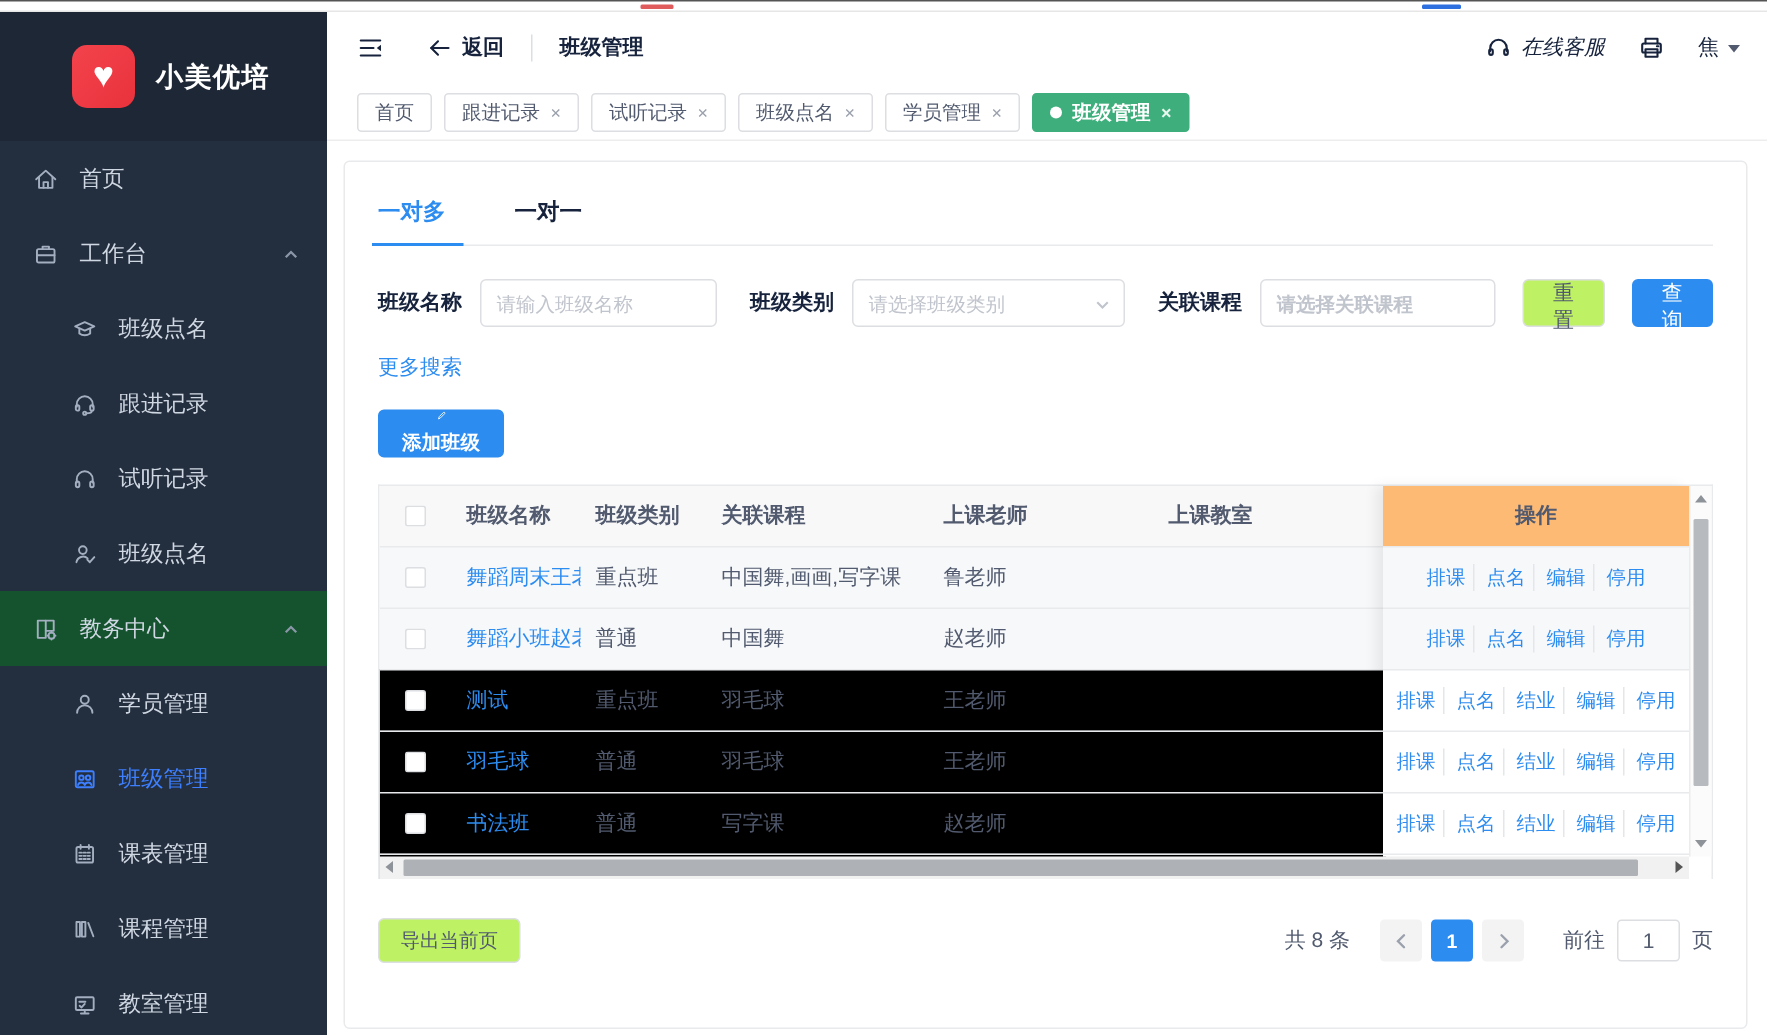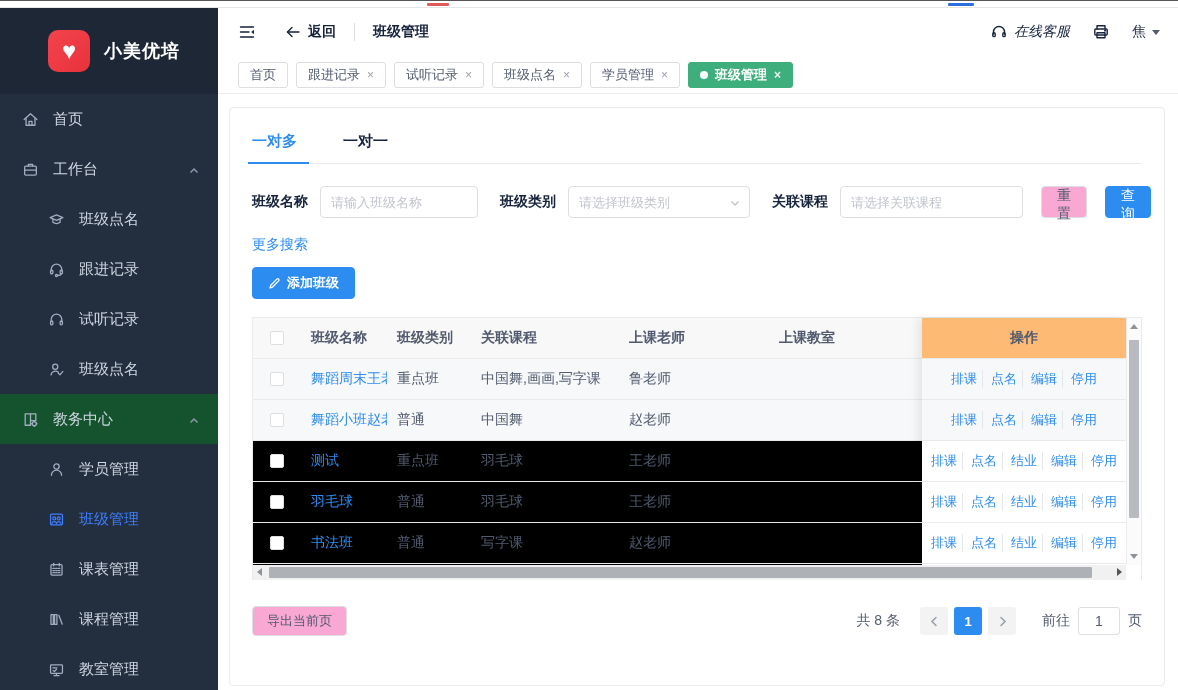--- a/index.html
+++ b/index.html
@@ -64,30 +64,30 @@
 
   .filters { display:flex; align-items:center; margin-top:22px; font-size:14px; }
   .f-label { font-weight:bold; color:#17233d; margin-right:12px; white-space:nowrap; }
   .f-input { height:32px; border:1px solid #dcdee2; border-radius:4px; padding:0 10px; font-size:13px; color:#515a6e;
     font-family:inherit; outline:none; }
   .f-input::placeholder { color:#c0c4cc; }
   .sel-wrap { position:relative; margin-right:22px; }
   .sel-wrap .f-input { width:182px; padding-right:26px; }
   .sel-chev { position:absolute; right:9px; top:10px; width:12px; height:12px; color:#c0c4cc; pointer-events:none; }
   .sel-chev svg { width:12px; height:12px; stroke:currentColor; fill:none; stroke-width:1.4; }
-  .w1 { width:158px; margin-right:22px; } .w3 { width:183px; }
-  .btn { height:32px; border-radius:4px; border:1px solid #dcdee2; background:#f9a8d4; color:#515a6e;
+  .w1 { width:158px; margin-right:22px; } .w3 { width:157px;font-weight:bold; }
+  .btn { height:32px; border-radius:4px; border:1px solid #dcdee2; background:#bef264; color:#515a6e;
     font-size:14px; font-family:inherit; padding:0 15px; cursor:pointer; }
   .btn-primary { background:#2d8cf0; border-color:#2d8cf0; color:#fff; }
   .btn-reset { margin-left:18px; }
   .btn-search { margin-left:18px; }
 
   .more-search { margin-top:18px; font-size:14px; color:#2d8cf0; cursor:pointer; display:inline-block; }
   .add-row { margin-top:13px; }
-  .btn-add { display:inline-flex; align-items:center; gap:6px; font-weight:bold; font-size:13px; }
+  .btn-add { display:inline-flex; align-items:center; gap:6px; font-weight:bold; font-size:13px;flex-direction:column; }
   .btn-add svg { width:13px; height:13px; stroke:#fff; fill:none; stroke-width:1.4; stroke-linecap:round; stroke-linejoin:round; }
 
   
   .table-wrap { margin-top:18px; position:relative; width:890px; border:1px solid #e8eaec; border-bottom:none; font-size:14px; }
   .t-scroll { width:671px; overflow:hidden; }
   .t-row { display:flex; height:41px; align-items:center; border-top:1px solid #e8eaec; background:#000000; }
   .t-row.head { height:40px; border-top:none; background:#f8f8f9; font-weight:bold; color:#515a6e; }
   .t-row.tint { background:#f7f8fa; }
   .t-cell { padding:0 10px; overflow:hidden; white-space:nowrap; flex:none; color:#515a6e; }
   .c-check { width:48px; display:flex; justify-content:center; }

